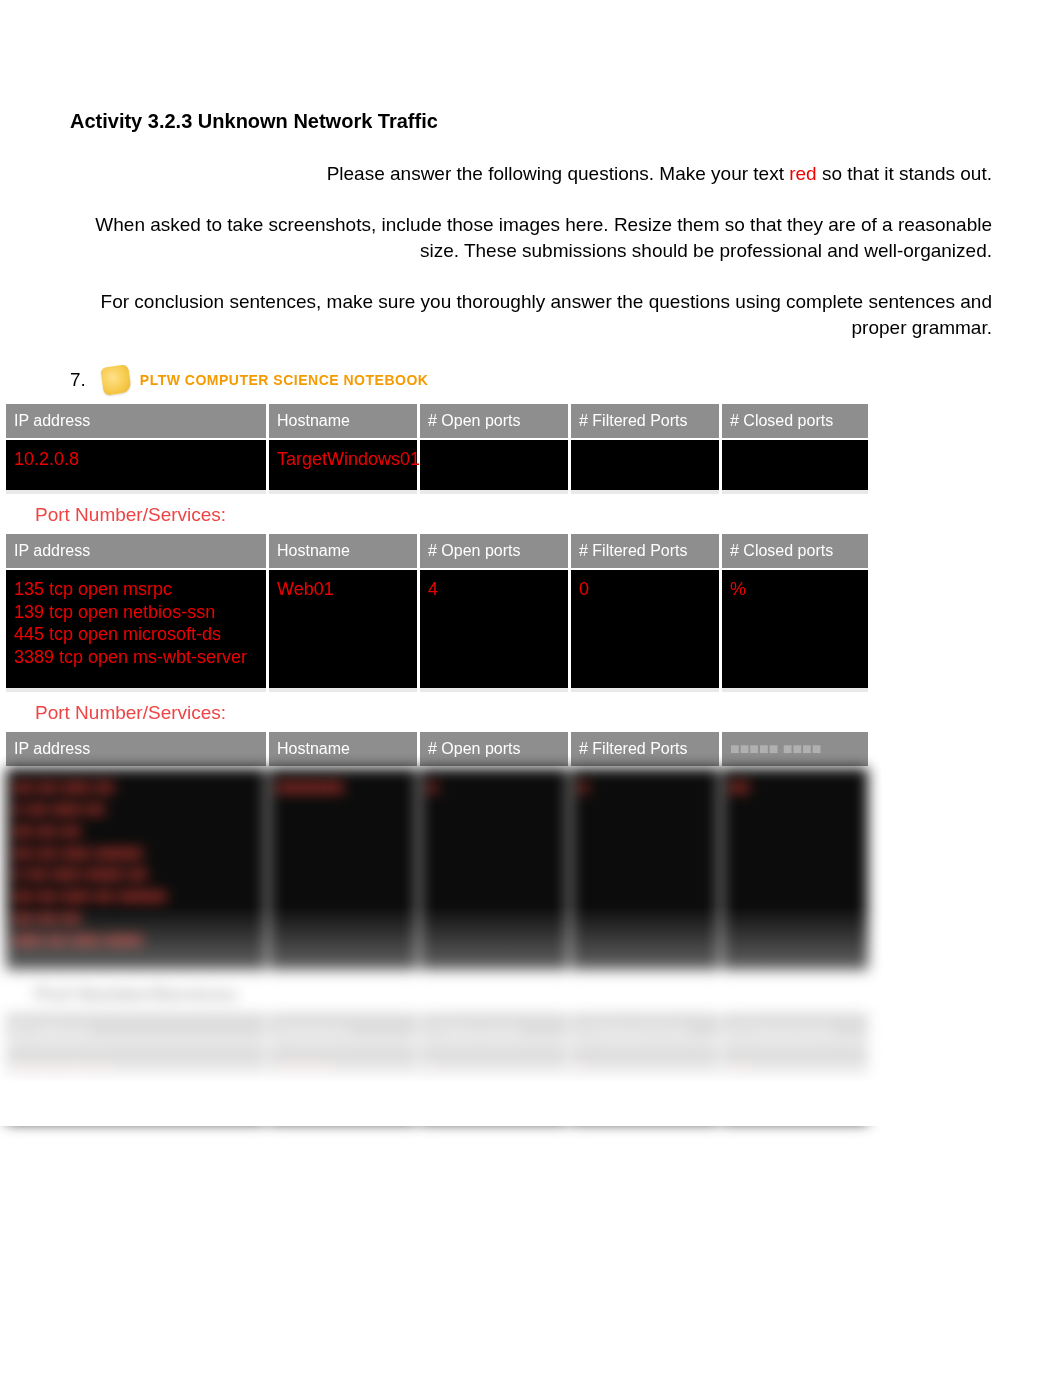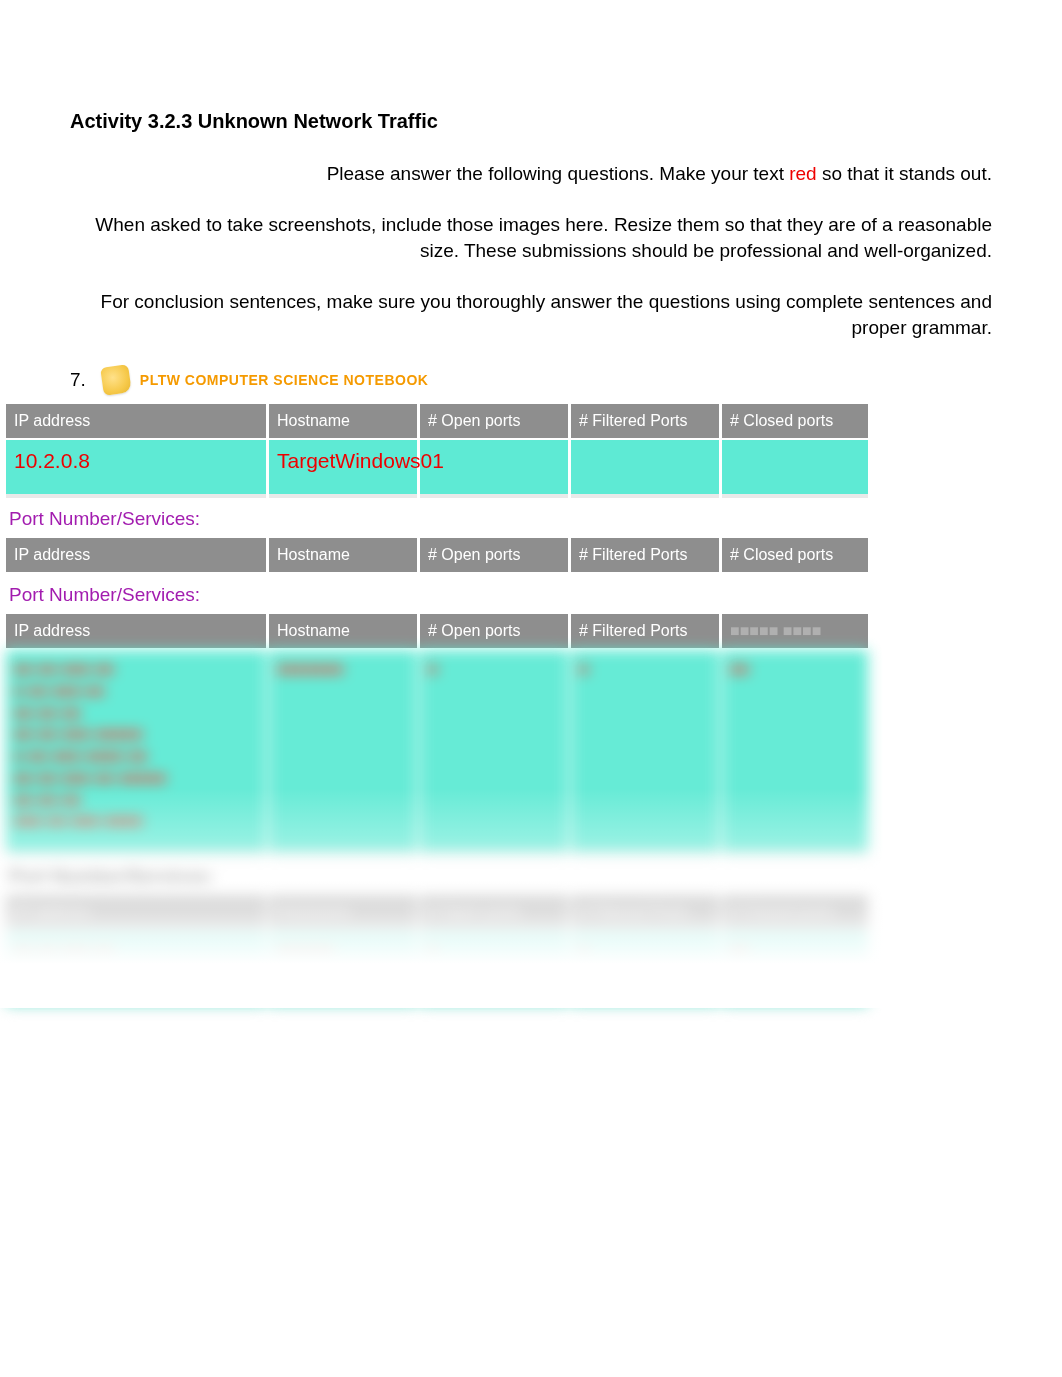--- a/index.html
+++ b/index.html
@@ -77,33 +77,34 @@
   th {
     background: #8e8e8e;
     color: #ffffff;
     font-weight: normal;
     text-align: left;
     font-size: 16px;
     padding: 8px 8px;
     border-bottom: 2px solid #fff;
   }
   td {
-    background: #5eead4;
+    background: #000000;
     color: #ee0000;
-    font-size: 21px;
+    font-size: 18px;
     padding: 8px 8px 20px 8px;
     vertical-align: top;
     border-bottom: 4px solid #e9e9e9;
     line-height: 1.25;
     white-space: pre-line;
   }
   .section-label {
     font-size: 19px;
-    color: #a21caf;
+    color: #ef4444;
     padding: 10px 6px 8px 6px;
+    margin-left: 26px;
   }
 
   
   .blur-zone {
     filter: blur(7px);
     opacity: 0.95;
     position: relative;
   }
   .blur-th-last {
     color: rgba(255,255,255,0.3) !important;
@@ -183,20 +184,30 @@
           <col class="c-filt">
           <col class="c-closed">
         </colgroup>
       <tbody>
           <tr>
         <th>IP address</th>
         <th>Hostname</th>
         <th># Open ports</th>
         <th># Filtered Ports</th>
         <th># Closed ports</th>
+      </tr>
+      <tr>
+        <td>135 tcp open msrpc
+139 tcp open netbios-ssn
+445 tcp open microsoft-ds
+3389 tcp open ms-wbt-server</td>
+        <td>Web01</td>
+        <td>4</td>
+        <td>0</td>
+        <td>%</td>
       </tr>
     </tbody>
       </table>
     <div class="section-label">Port Number/Services:</div>
   </div>
 
   <div class="table-wrap">
     <table>
       <colgroup>
           <col class="c-ip">

